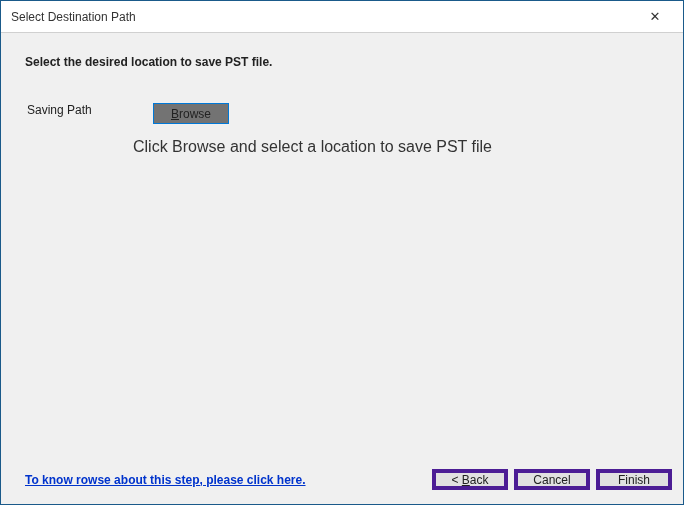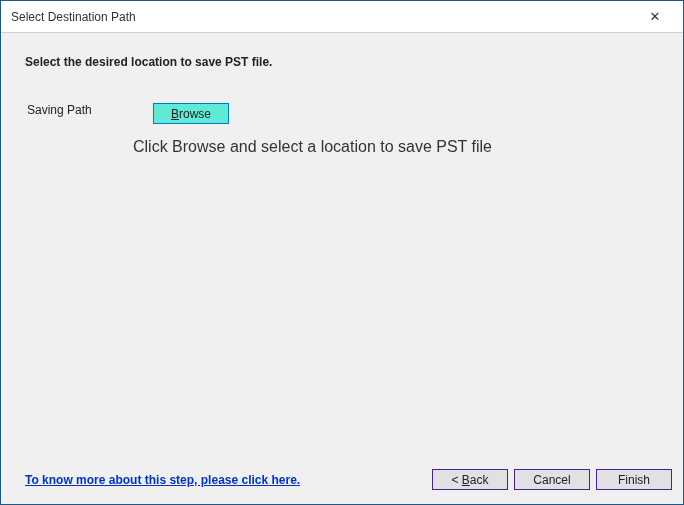--- a/index.html
+++ b/index.html
@@ -71,21 +71,21 @@
       background: #fff;
       font-size: 12px;
       padding: 1px 4px;
       color: #222;
       font-family: inherit;
     }
     .browse-btn {
       margin-left: 20px;
       width: 76px;
       height: 21px;
-      background: #5eead4;
+      background: #737373;
       border: 1px solid #0078d7;
       font-size: 12px;
       font-family: inherit;
       cursor: pointer;
       color: #222;
       padding: 0;
     }
     .browse-btn .u { text-decoration: underline; }
     .hint {
       font-size: 16px;
@@ -108,21 +108,21 @@
     }
     .footer-buttons {
       margin-left: auto;
       display: flex;
       gap: 6px;
     }
     .footer-buttons button {
       width: 76px;
       height: 21px;
       background: #e1e1e1;
-      border: 1px solid #4c1d95;
+      border: 4px solid #4c1d95;
       font-size: 12px;
       font-family: inherit;
       cursor: pointer;
       color: #222;
       padding: 0;
     }
     .footer-buttons button .u { text-decoration: underline; }
   </style>
 </head>
 <body>
@@ -139,21 +139,21 @@
     <div class="instruction">Select the desired location to save PST file.</div>
 
     <div class="row">
       <div class="row-label">Saving Path</div>
       <button class="browse-btn"><span class="u">B</span><span>rowse</span></button>
     </div>
 
     <div class="hint">Click Browse and select a location to save PST file</div>
 
     <div class="footer">
-      <a class="help-link">To know more about this step, please click here.</a>
+      <a class="help-link">To know rowse about this step, please click here.</a>
       <div class="footer-buttons">
         <button><span>&lt; </span><span class="u">B</span><span>ack</span></button>
         <button>Cancel</button>
         <button>Finish</button>
       </div>
     </div>
   </div>
 </div>
 
 </body></html>

